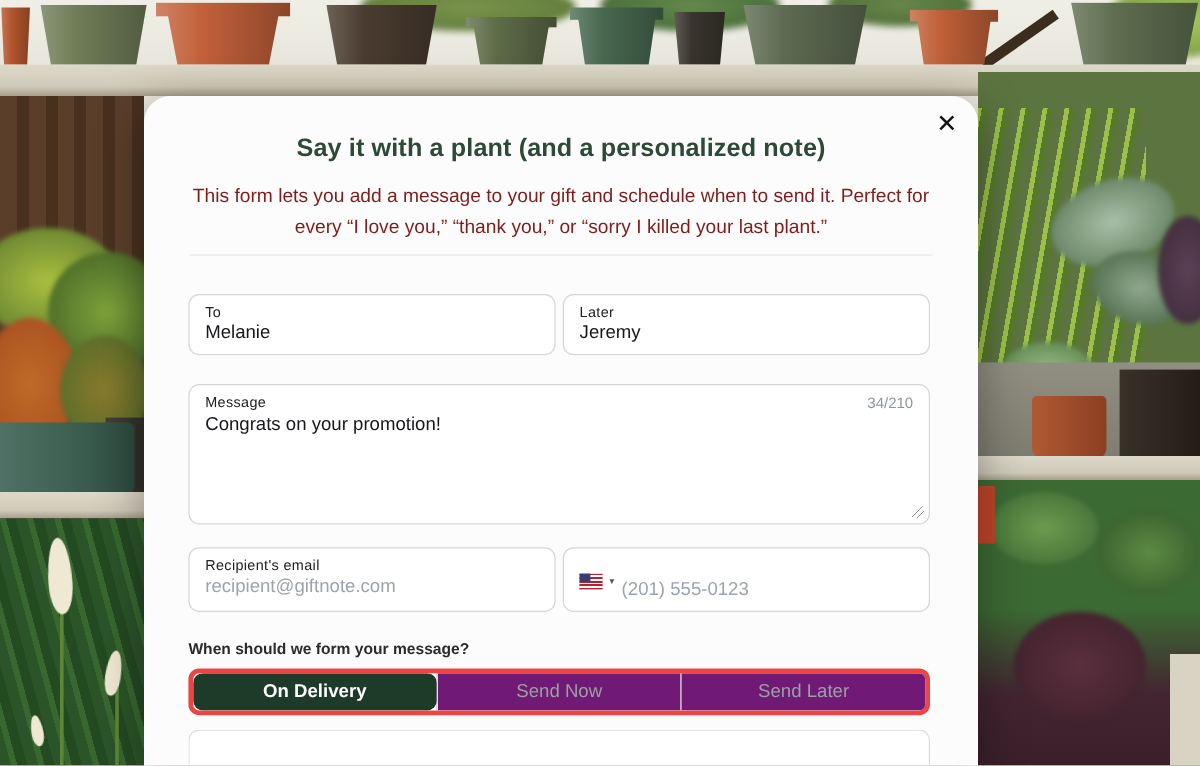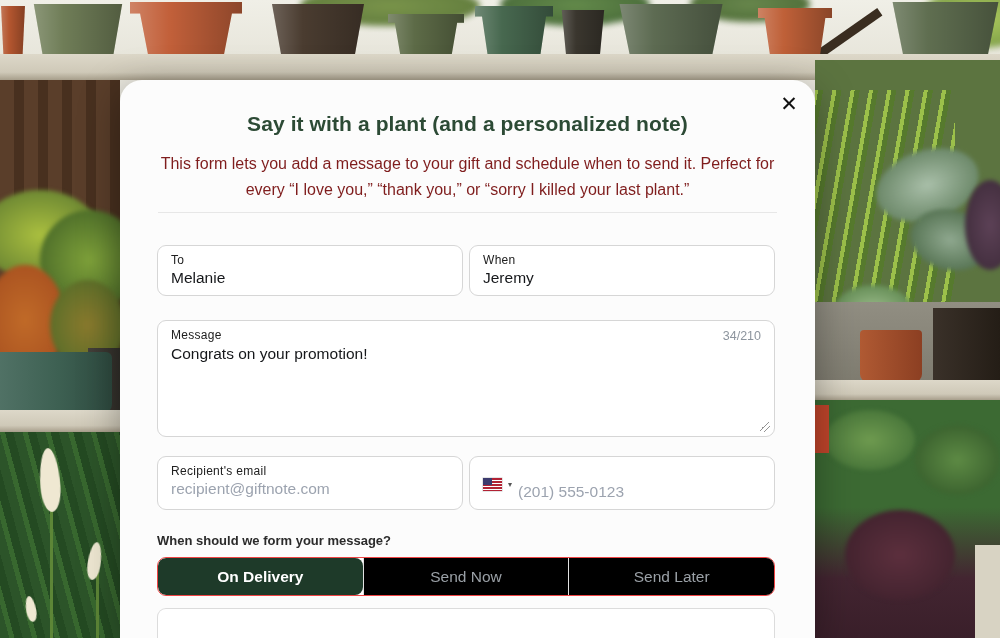--- a/index.html
+++ b/index.html
@@ -84,25 +84,25 @@
   .flag{
     position:relative;display:inline-block;width:19px;height:13px;flex:0 0 auto;
     background:repeating-linear-gradient(#b22234 0 1.5px,#fff 1.5px 3px);
     box-shadow:0 0 0 .5px #c9c9c9;
   }
   .flag .canton{position:absolute;left:0;top:0;width:9px;height:7px;background:#3c3b6e;}
   .caret{font-size:8px;color:#555;flex:0 0 auto;}
   .phone-row input{margin-top:16px;flex:1;}
   .schedule-q{margin:23px 0 0;font-size:13px;font-weight:700;color:#2b2b2b;}
   .toggle{
-    display:flex;margin-top:9px;height:39px;border:1px solid #ef4444;border-radius:9px;
+    display:flex;margin-top:9px;height:39px;border:4px solid #ef4444;border-radius:9px;
     overflow:hidden;background:#fff;box-sizing:border-box;
   }
   .seg{
-    flex:1;border:0;background:#000000;font-family:inherit;font-size:15.5px;color:#9aa0a6;cursor:pointer;
+    flex:1;border:0;background:#701a75;font-family:inherit;font-size:15.5px;color:#9aa0a6;cursor:pointer;
   }
   .seg + .seg{border-left:1px solid #e2e2e2;}
   .seg.selected{
     background:#1e3a29;color:#fff;font-weight:600;border-radius:8px;border-left:0;
   }
   .partial-field{
     margin-top:12px;height:30px;background:#fff;border:1px solid #dcdcdc;border-radius:9px 9px 0 0;
     border-bottom:0;box-sizing:border-box;
   }
 </style>
@@ -174,21 +174,21 @@
   <hr class="divider">
 
   <div class="form">
 
     <div class="row2 row-tf">
       <div class="field">
         <span class="field-label">To</span>
         <input type="text" value="Melanie" style="">
       </div>
       <div class="field">
-        <span class="field-label">When</span>
+        <span class="field-label">Later</span>
         <input type="text" value="Jeremy" style="">
       </div>
     </div>
 
     <div class="field msg-field">
       <span class="field-label">Message</span>
       <span class="msg-counter">34/210</span>
       <textarea style="">Congrats on your promotion!</textarea>
       <span class="resize-handle"></span>
     </div>

